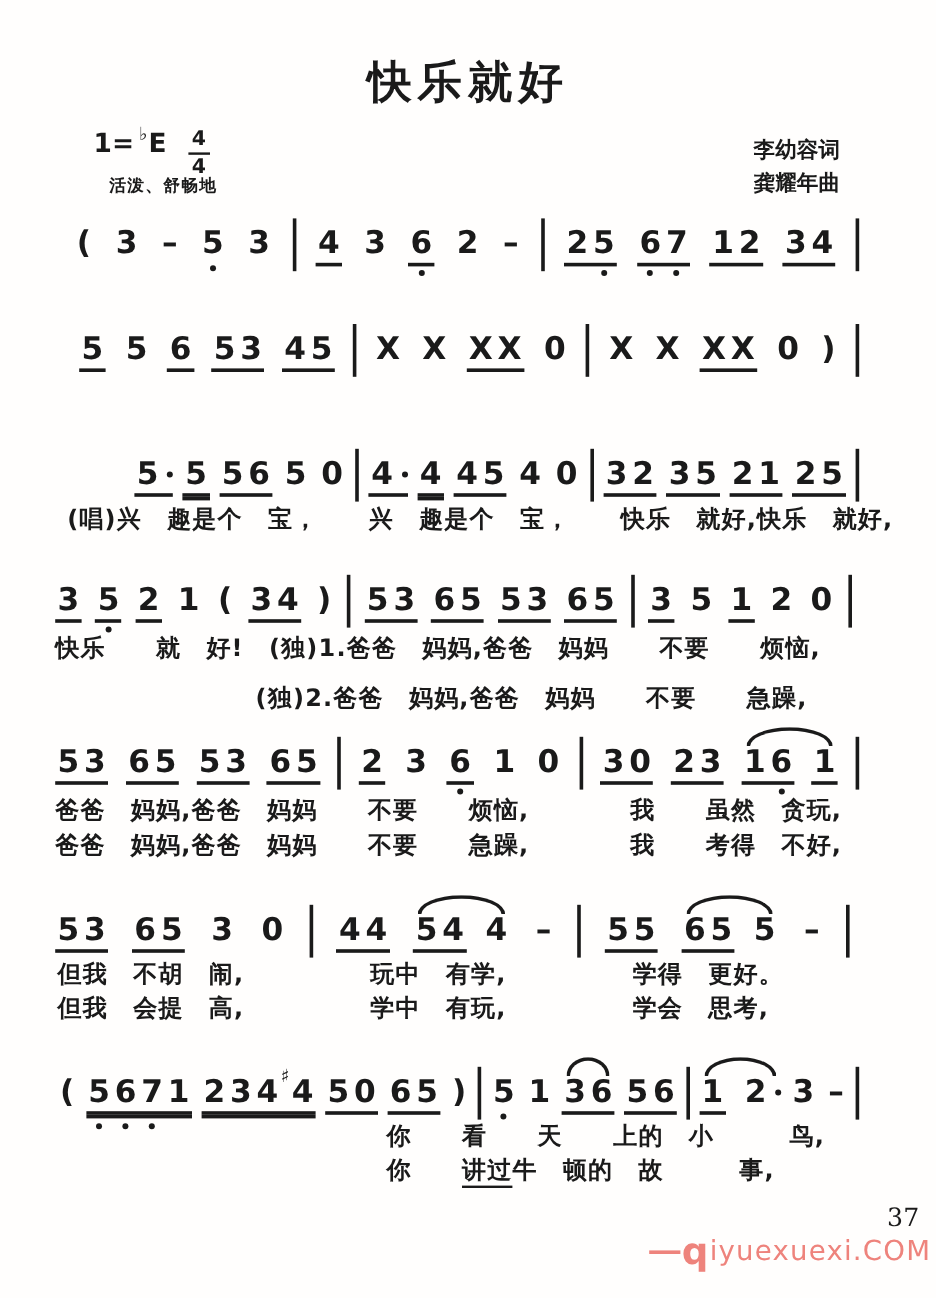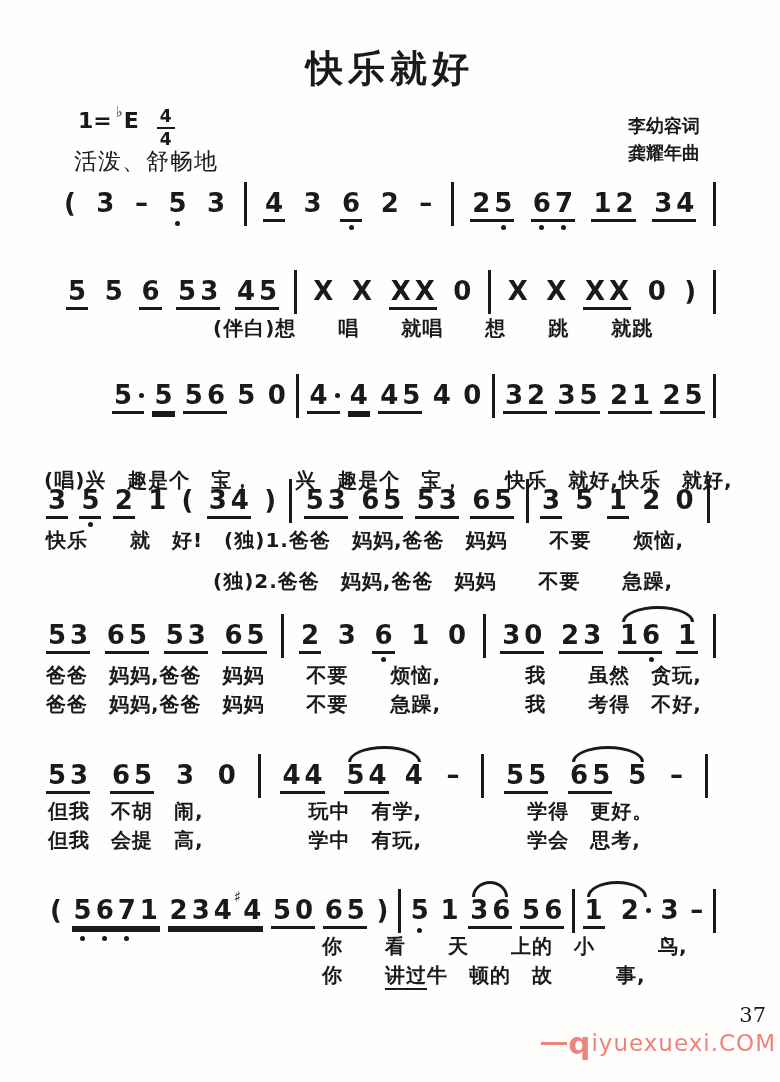--- a/index.html
+++ b/index.html
@@ -12,21 +12,21 @@
            font-size:37px; font-weight:700; letter-spacing:5px; }
 
   .keysig { position:absolute; left:78px; top:110px; font-size:22px; font-weight:700;
             display:flex; align-items:flex-start; line-height:1; }
   .flat { font-size:15px; margin:-5px 1px 0 4px; }
   .frac { display:flex; flex-direction:column; align-items:center; margin-left:18px;
           font-size:17px; line-height:1; margin-top:-2px; font-weight:700; }
   .ftop { border-bottom:2.5px solid var(--ink); padding:0 3px 2px; }
   .fbot { padding-top:2px; }
 
-  .tempo { position:absolute; left:74px; top:146px; font-size:23px; font-weight:400; letter-spacing:1px; }
+  .tempo { position:absolute; left:91px; top:146px; font-size:14px; font-weight:700; letter-spacing:1px; }
   .credits { position:absolute; right:80px; top:112px; text-align:right; font-size:18px;
              font-weight:700; line-height:1.5;margin-left:36px; }
 
   .music-line { position:absolute; display:flex; justify-content:space-between;
                 align-items:flex-start; font-size:26px; font-weight:700; line-height:1; height:32px; }
   .lnA { top:190px; left:62px;  width:654px; }
   .lnB { top:278px; left:66px;  width:650px; }
   .lnC { top:382px; left:112px; width:604px; }
   .lnD { top:487px; left:46px;  width:664px; }
   .lnE { top:622px; left:46px;  width:670px; }
@@ -45,21 +45,21 @@
   .da { width:5px; height:5px; border-radius:50%; background:var(--ink); margin-left:5px; margin-top:11px; }
   .sharp { font-size:15px; margin-top:-7px; padding:0; }
   .bar { width:3px; height:44px; background:var(--ink); margin-top:-8px; }
   .arcgrp { position:relative; display:inline-flex; gap:14px; }
   .arcgrp::before { content:''; position:absolute; top:-16px; left:4px; right:4px; height:13px;
                     border:3px solid var(--ink); border-bottom:none;
                     border-radius:50% 50% 0 0 / 100% 100% 0 0; }
 
   .lyric { position:absolute; font-size:20px; font-weight:700; letter-spacing:1px; white-space:nowrap; }
   .lyB  { left:213px; top:315px; }
-  .lyC  { left:44px;  top:419px;margin-top:48px; }
+  .lyC  { left:56px;  top:419px; }
   .lyD1 { left:46px;  top:527px;text-align:center; }
   .lyD2 { left:213px; top:568px; }
   .lyE1 { left:46px;  top:662px; }
   .lyE2 { left:46px;  top:691px; }
   .lyF1 { left:48px;  top:798px; }
   .lyF2 { left:48px;  top:827px; }
   .lyG1 { left:322px; top:933px; }
   .lyG2 { left:322px; top:962px;text-align:right; }
   .lyund { border-bottom:2.5px solid var(--ink); padding-bottom:1px; }
 
@@ -470,21 +470,20 @@
       </span>
       <span class="cell">
         <span class="ch">3</span>
       </span>
       <span class="cell">
         <span class="ch">–</span>
       </span>
       <span class="bar"></span>
     </div>
 
-  <div class="lyric lyB">(伴白)想　　唱　　就唱　　想　　跳　　就跳</div>
   <div class="lyric lyC">(唱)兴　趣是个　宝，　　兴　趣是个　宝，　　快乐　就好,快乐　就好,</div>
   <div class="lyric lyD1">快乐　　就　好!　(独)1.爸爸　妈妈,爸爸　妈妈　　不要　　烦恼,</div>
   <div class="lyric lyD2">(独)2.爸爸　妈妈,爸爸　妈妈　　不要　　急躁,</div>
   <div class="lyric lyE1">爸爸　妈妈,爸爸　妈妈　　不要　　烦恼,　　　　我　　虽然　贪玩,</div>
   <div class="lyric lyE2">爸爸　妈妈,爸爸　妈妈　　不要　　急躁,　　　　我　　考得　不好,</div>
   <div class="lyric lyF1">但我　不胡　闹,　　　　　玩中　有学,　　　　　学得　更好。</div>
   <div class="lyric lyF2">但我　会提　高,　　　　　学中　有玩,　　　　　学会　思考,</div>
   <div class="lyric lyG1">你　　看　　天　　上的　小　　　鸟,</div>
   <div class="lyric lyG2"><span>你　　</span><span class="lyund">讲过</span><span>牛　顿的　故　　　事,</span></div>
 

